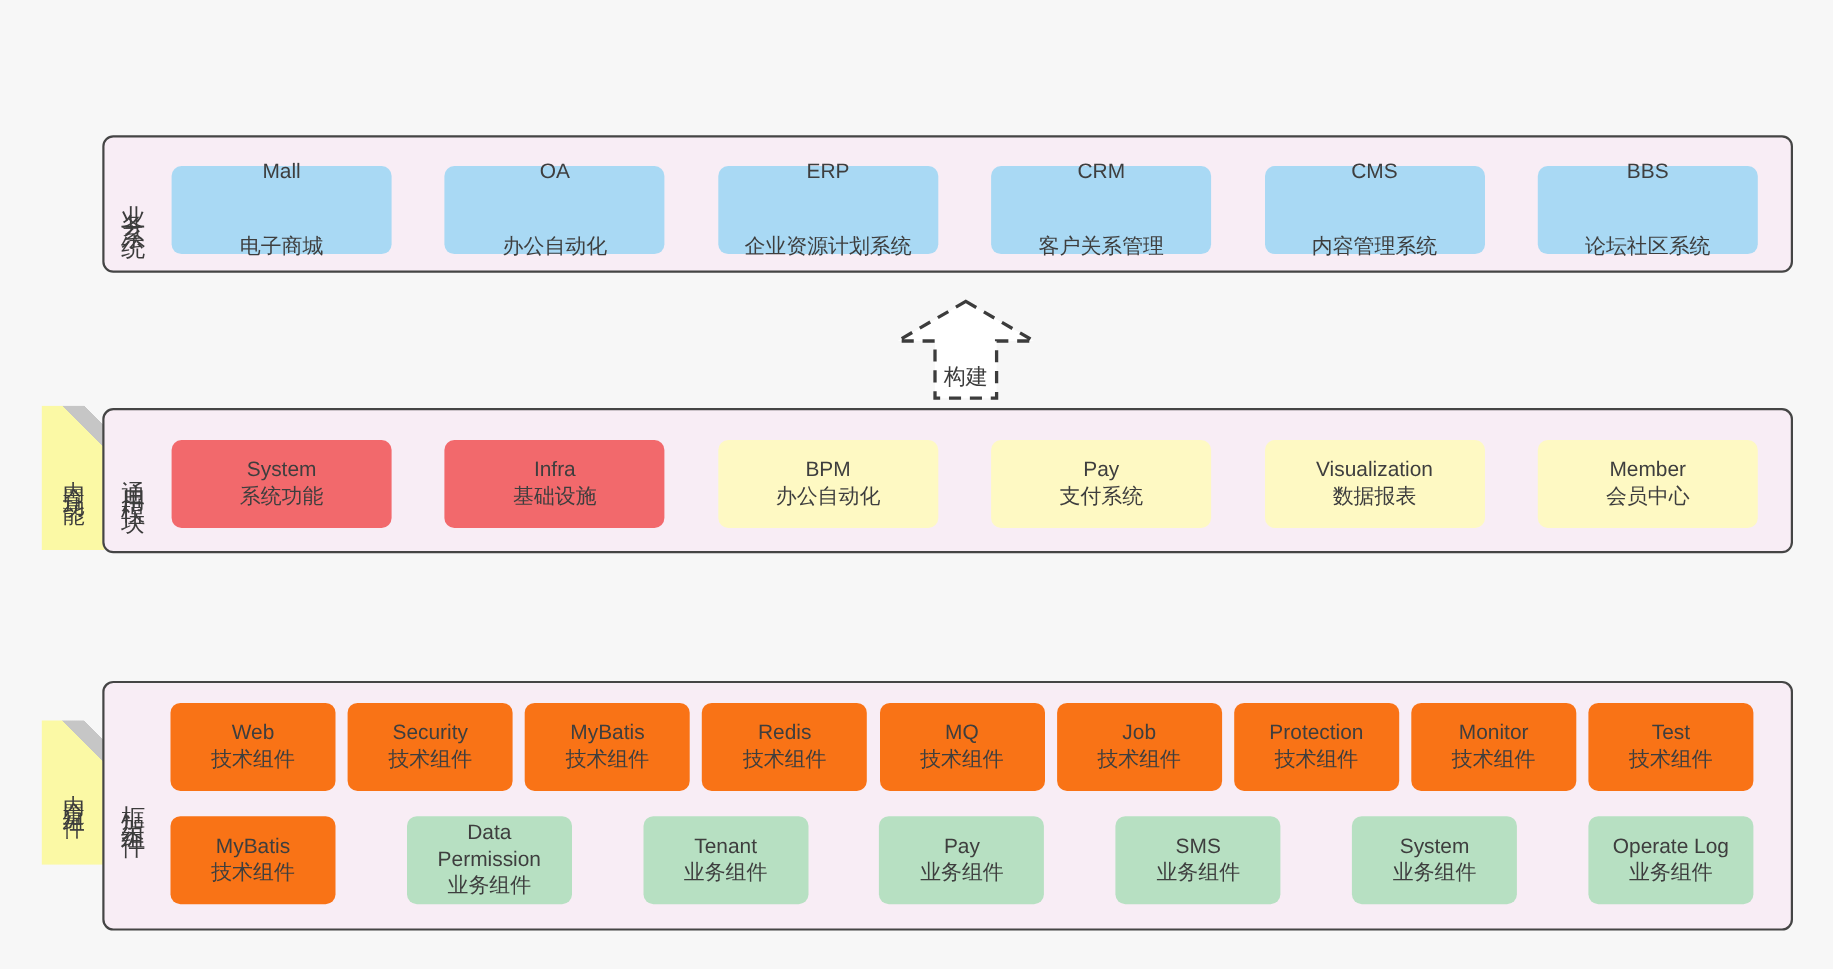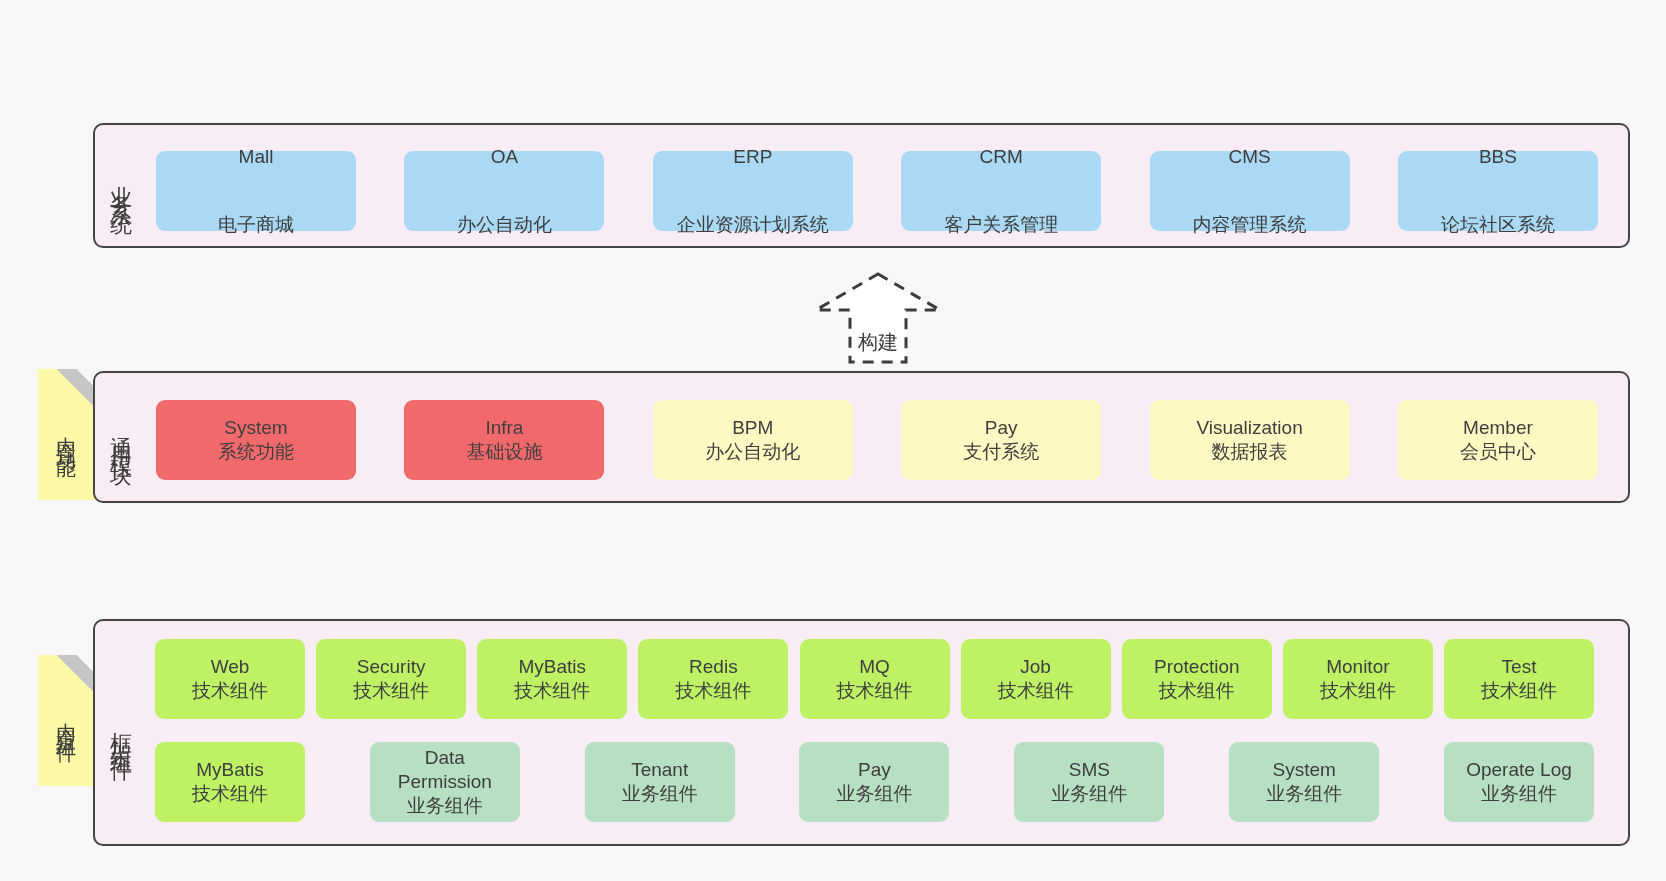--- a/index.html
+++ b/index.html
@@ -42,21 +42,21 @@
     border-radius:9px;
     display:flex;flex-direction:column;align-items:center;justify-content:center;
     text-align:center;
     font-size:19px;line-height:24px;
     padding:2px 6px;
   }
   .grid .node{width:150px;}
   .t-blue{background:#a9d9f4;gap:44px;}
   .t-red{background:#f2696c;}
   .t-pink{background:#fef9c3;}
-  .t-green{background:#bef264;}
+  .t-green{background:#f97316;}
   .t-lightgreen{background:#b7e0c2;}
 
   
   .note{
     position:absolute;left:38px;width:57px;height:131px;
     background:linear-gradient(225deg,#f7f7f7 0px,#f7f7f7 13px,#c6c6c6 13px,#c6c6c6 27px,#fbf9a5 27px);
     display:flex;align-items:center;justify-content:center;
     z-index:0;
   }
   .note-text{

